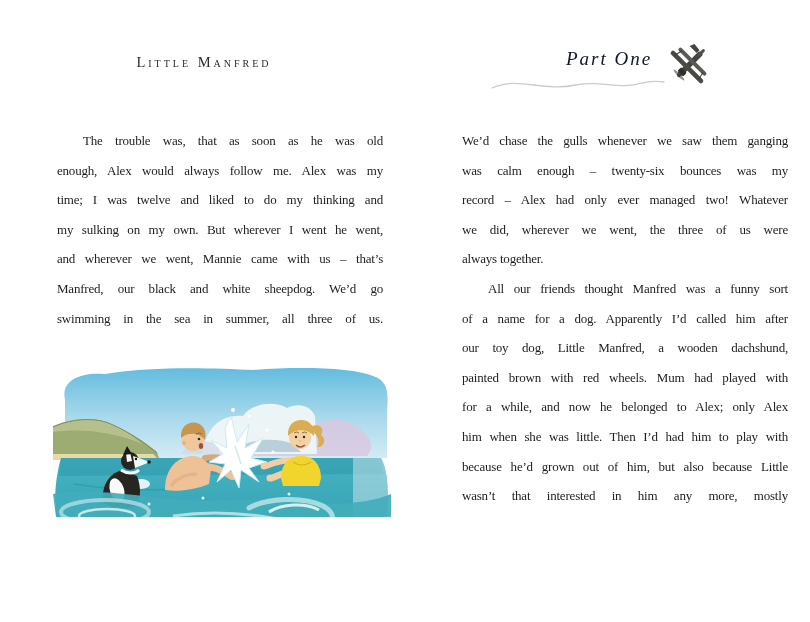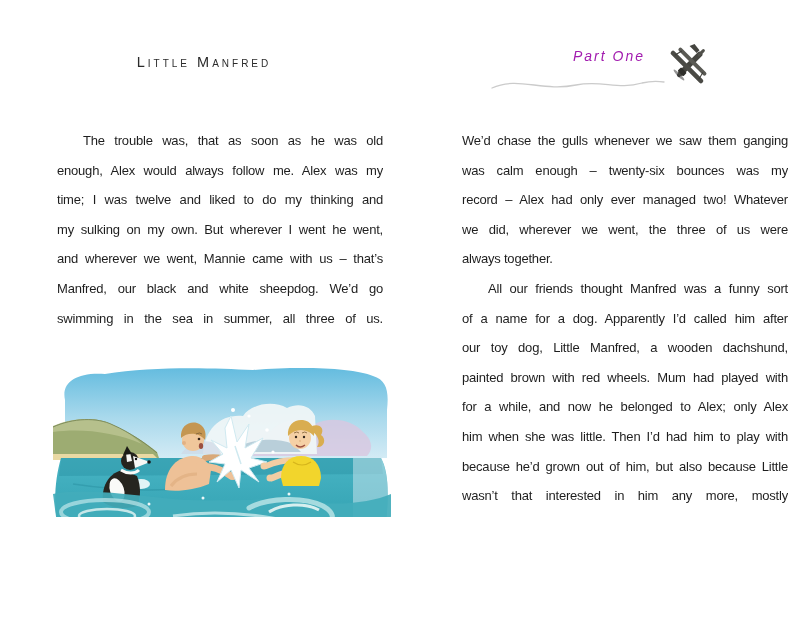--- a/index.html
+++ b/index.html
@@ -1,27 +1,27 @@
 <!DOCTYPE html>
 <html><head>
 <meta charset="utf-8">
 <style>
   html,body{margin:0;padding:0;background:#ffffff;}
   .spread{
     position:relative;width:810px;height:517px;background:#ffffff;
-    font-family:Liberation Sans, sans-serif;color:#1e1e1e;overflow:hidden;border-radius:14px;
+    font-family:Liberation Serif, serif;color:#1e1e1e;overflow:hidden;border-radius:14px;
   }
   
   .chapter-header{
     position:absolute;left:41px;top:54px;width:326px;text-align:center;
     font-variant:small-caps;font-size:14.5px;letter-spacing:3px;color:#2b2b2b;
   }
   .part-title{
     position:absolute;left:446px;top:48px;width:326px;text-align:center;
-    font-style:italic;font-size:14px;letter-spacing:2px;color:#a21caf;
+    font-style:italic;font-size:19px;letter-spacing:2px;color:#0f172a;
   }
   .flight-path{position:absolute;left:490px;top:72px;}
   .plane{position:absolute;left:668px;top:36px;}
   
   .textcol{position:absolute;top:126px;width:326px;font-size:13px;letter-spacing:-0.2px;}
   .textcol.left{left:57px;}
   .textcol.right{left:462px;}
   .line{
     height:29.6px;line-height:29.6px;overflow:hidden;
     text-align:justify;text-align-last:justify;

